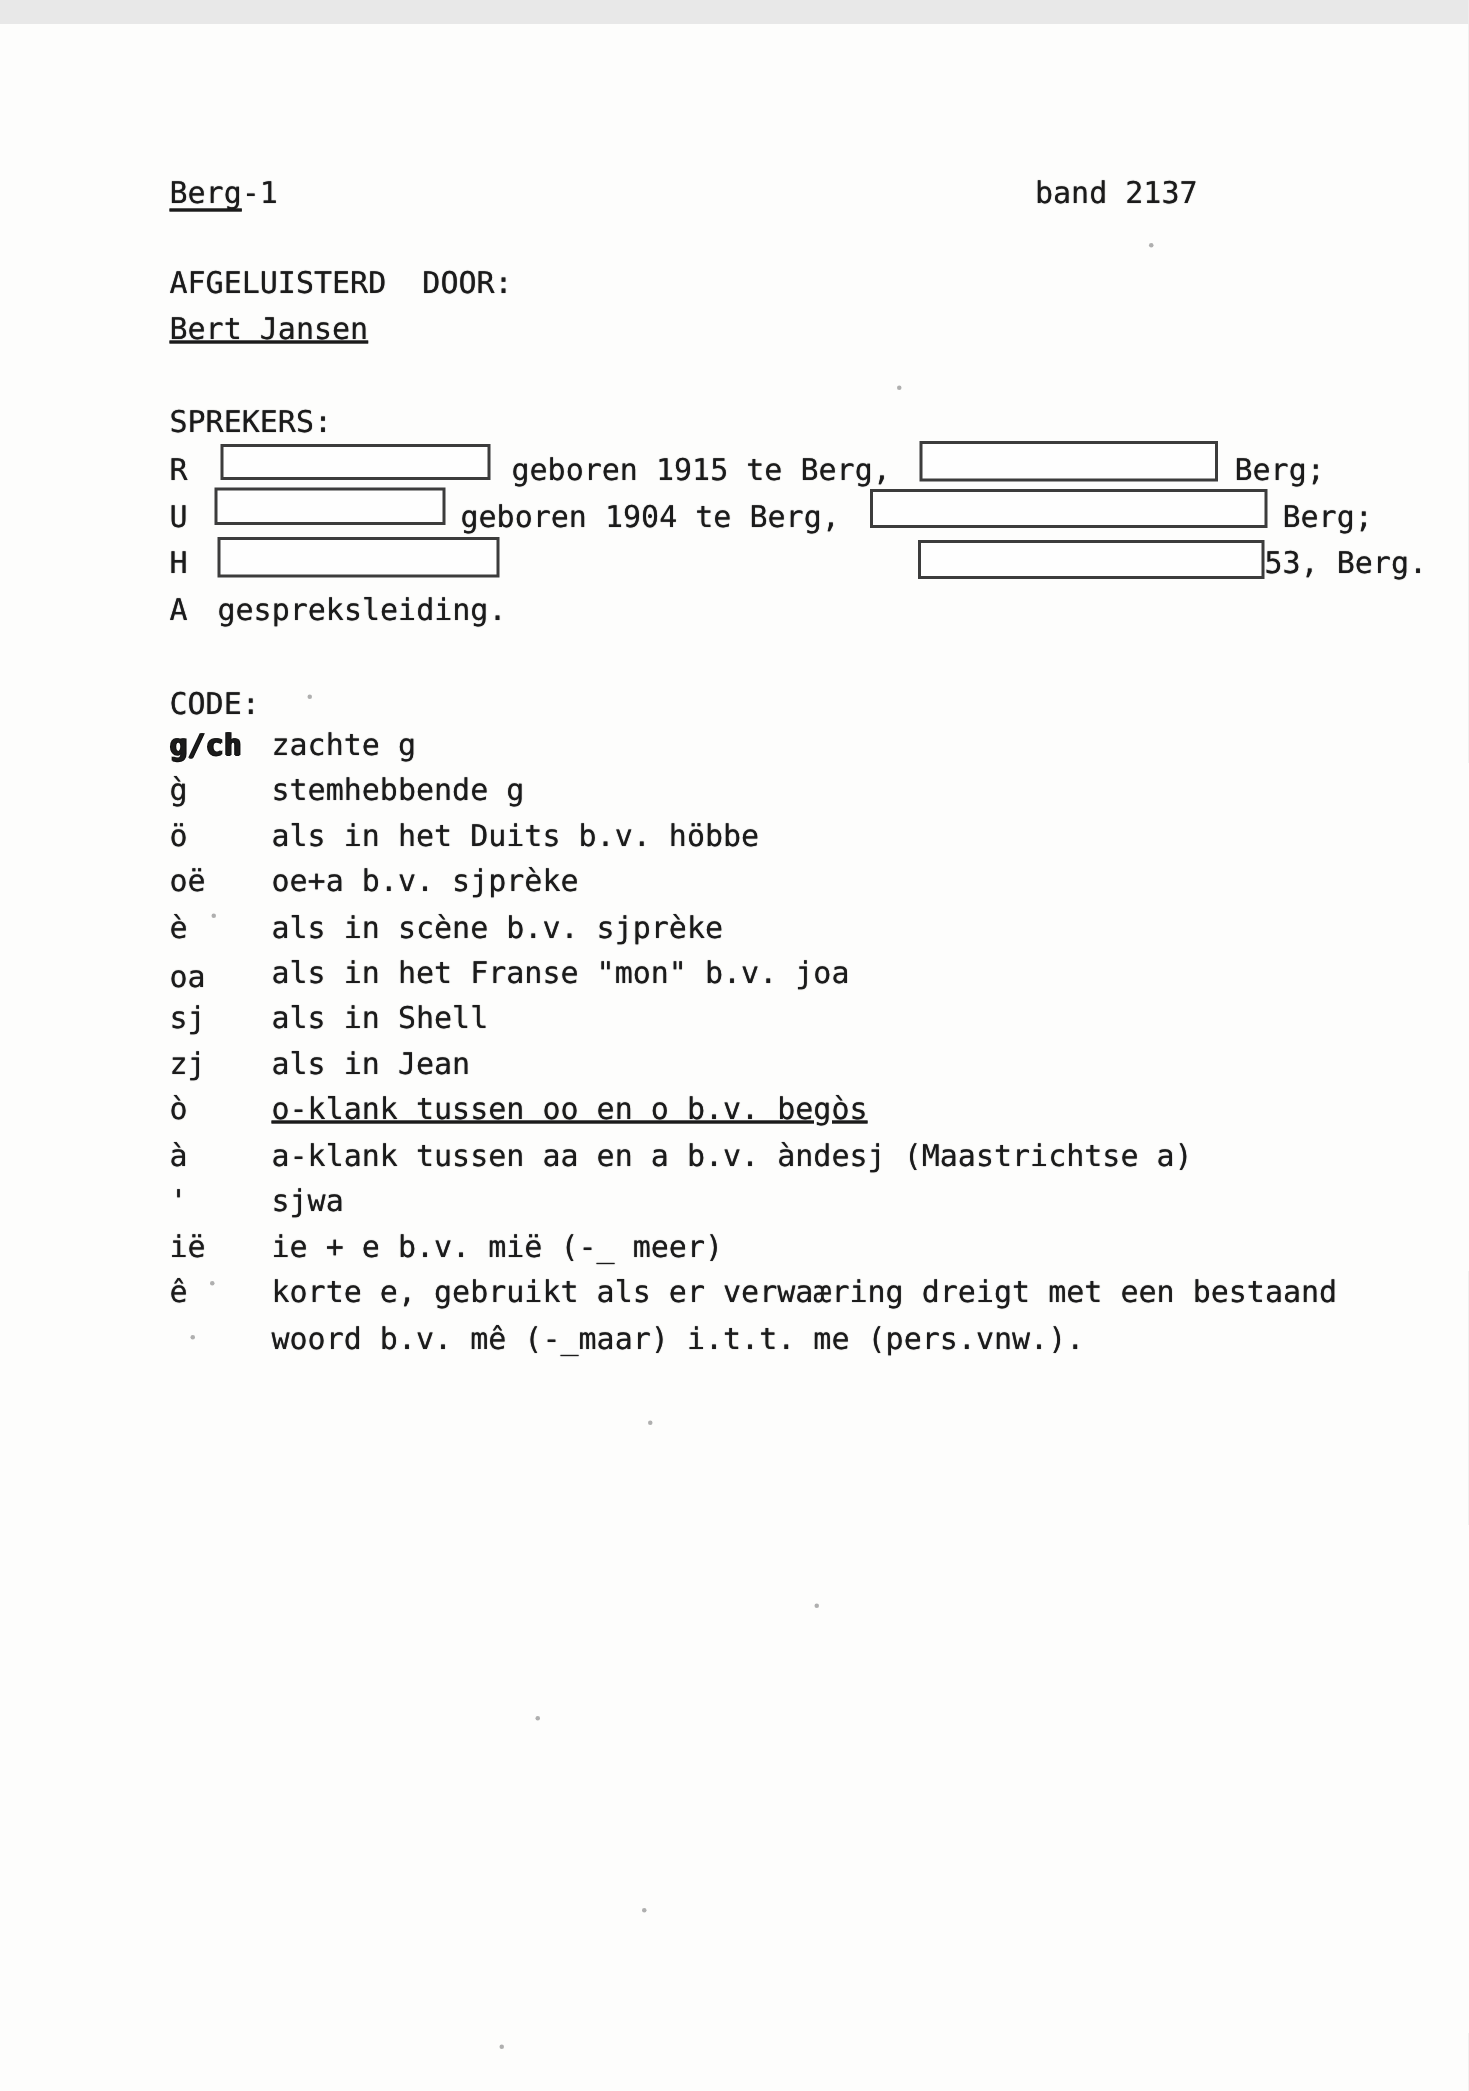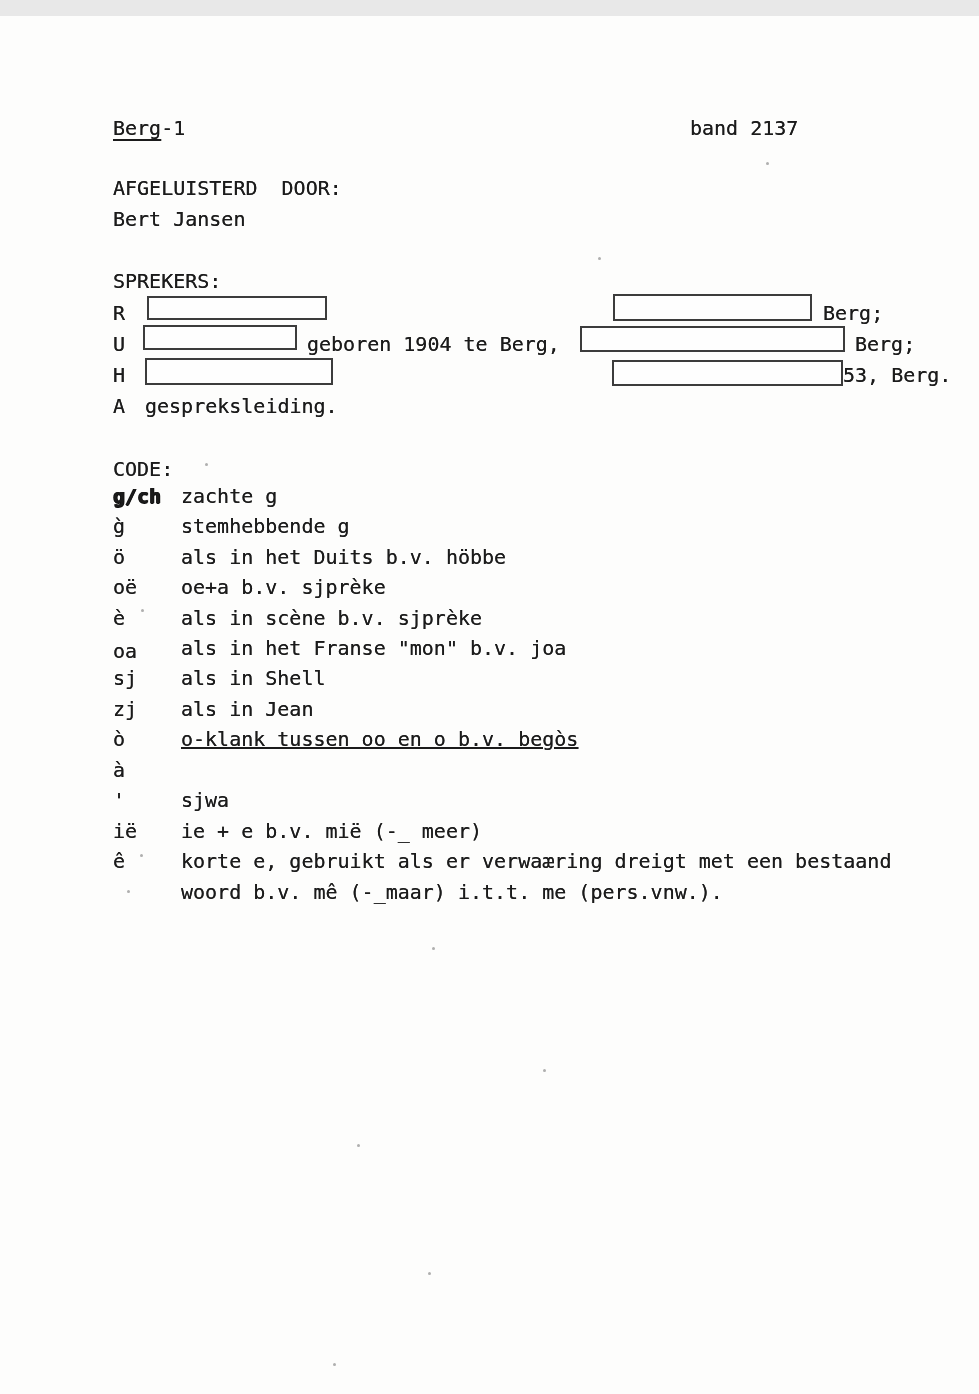--- a/index.html
+++ b/index.html
@@ -36,26 +36,27 @@
 </style>
 </head>
 <body>
 
 <div class="page">
 
   <div class="t" style="left:113px;top:101px;"><span class="ul">Berg</span><span>-1</span></div>
   <div class="t" style="left:690px;top:101px;">band 2137</div>
 
   <div class="t" style="left:113px;top:161px;">AFGELUISTERD  DOOR:</div>
-  <div class="t" style="left:113px;top:192px;">Bert Jansen</div>
+  <div class="t" style="left:113px;top:192px;text-decoration:underline;">Bert Jansen</div>
 
   <div class="t" style="left:113px;top:254px;">SPREKERS:</div>
 
   <div class="t" style="left:113px;top:286px;">R</div>
   <div class="box" style="left:147px;top:280px;width:180px;height:24px;"></div>
+  <div class="t" style="left:341px;top:286px;">geboren 1915 te Berg,</div>
   <div class="box" style="left:613px;top:278px;width:199px;height:27px;"></div>
   <div class="t" style="left:823px;top:286px;">Berg;</div>
 
   <div class="t" style="left:113px;top:317px;">U</div>
   <div class="box" style="left:143px;top:309px;width:154px;height:25px;"></div>
   <div class="t" style="left:307px;top:317px;">geboren 1904 te Berg,</div>
   <div class="box" style="left:580px;top:310px;width:265px;height:26px;"></div>
   <div class="t" style="left:855px;top:317px;">Berg;</div>
 
   <div class="t" style="left:113px;top:348px;">H</div>
@@ -89,20 +90,21 @@
   <div class="t sym" style="top:651px;">sj</div>
   <div class="t desc" style="top:651px;">als in Shell</div>
 
   <div class="t sym" style="top:682px;">zj</div>
   <div class="t desc" style="top:682px;">als in Jean</div>
 
   <div class="t sym" style="top:712px;">ò</div>
   <div class="t desc" style="top:712px;text-decoration:underline;">o-klank tussen oo en o b.v. begòs</div>
 
   <div class="t sym" style="top:743px;">à</div>
+  <div class="t desc" style="top:743px;">a-klank tussen aa en a b.v. àndesj (Maastrichtse a)</div>
 
   <div class="t sym" style="top:773px;">'</div>
   <div class="t desc" style="top:773px;">sjwa</div>
 
   <div class="t sym" style="top:804px;">ië</div>
   <div class="t desc" style="top:804px;">ie + e b.v. mië (-̲ meer)</div>
 
   <div class="t sym" style="top:834px;">ê</div>
   <div class="t desc" style="top:834px;">korte e, gebruikt als er verwaæring dreigt met een bestaand</div>
   <div class="t desc" style="top:865px;">woord b.v. mê (-̲maar) i.t.t. me (pers.vnw.).</div>

